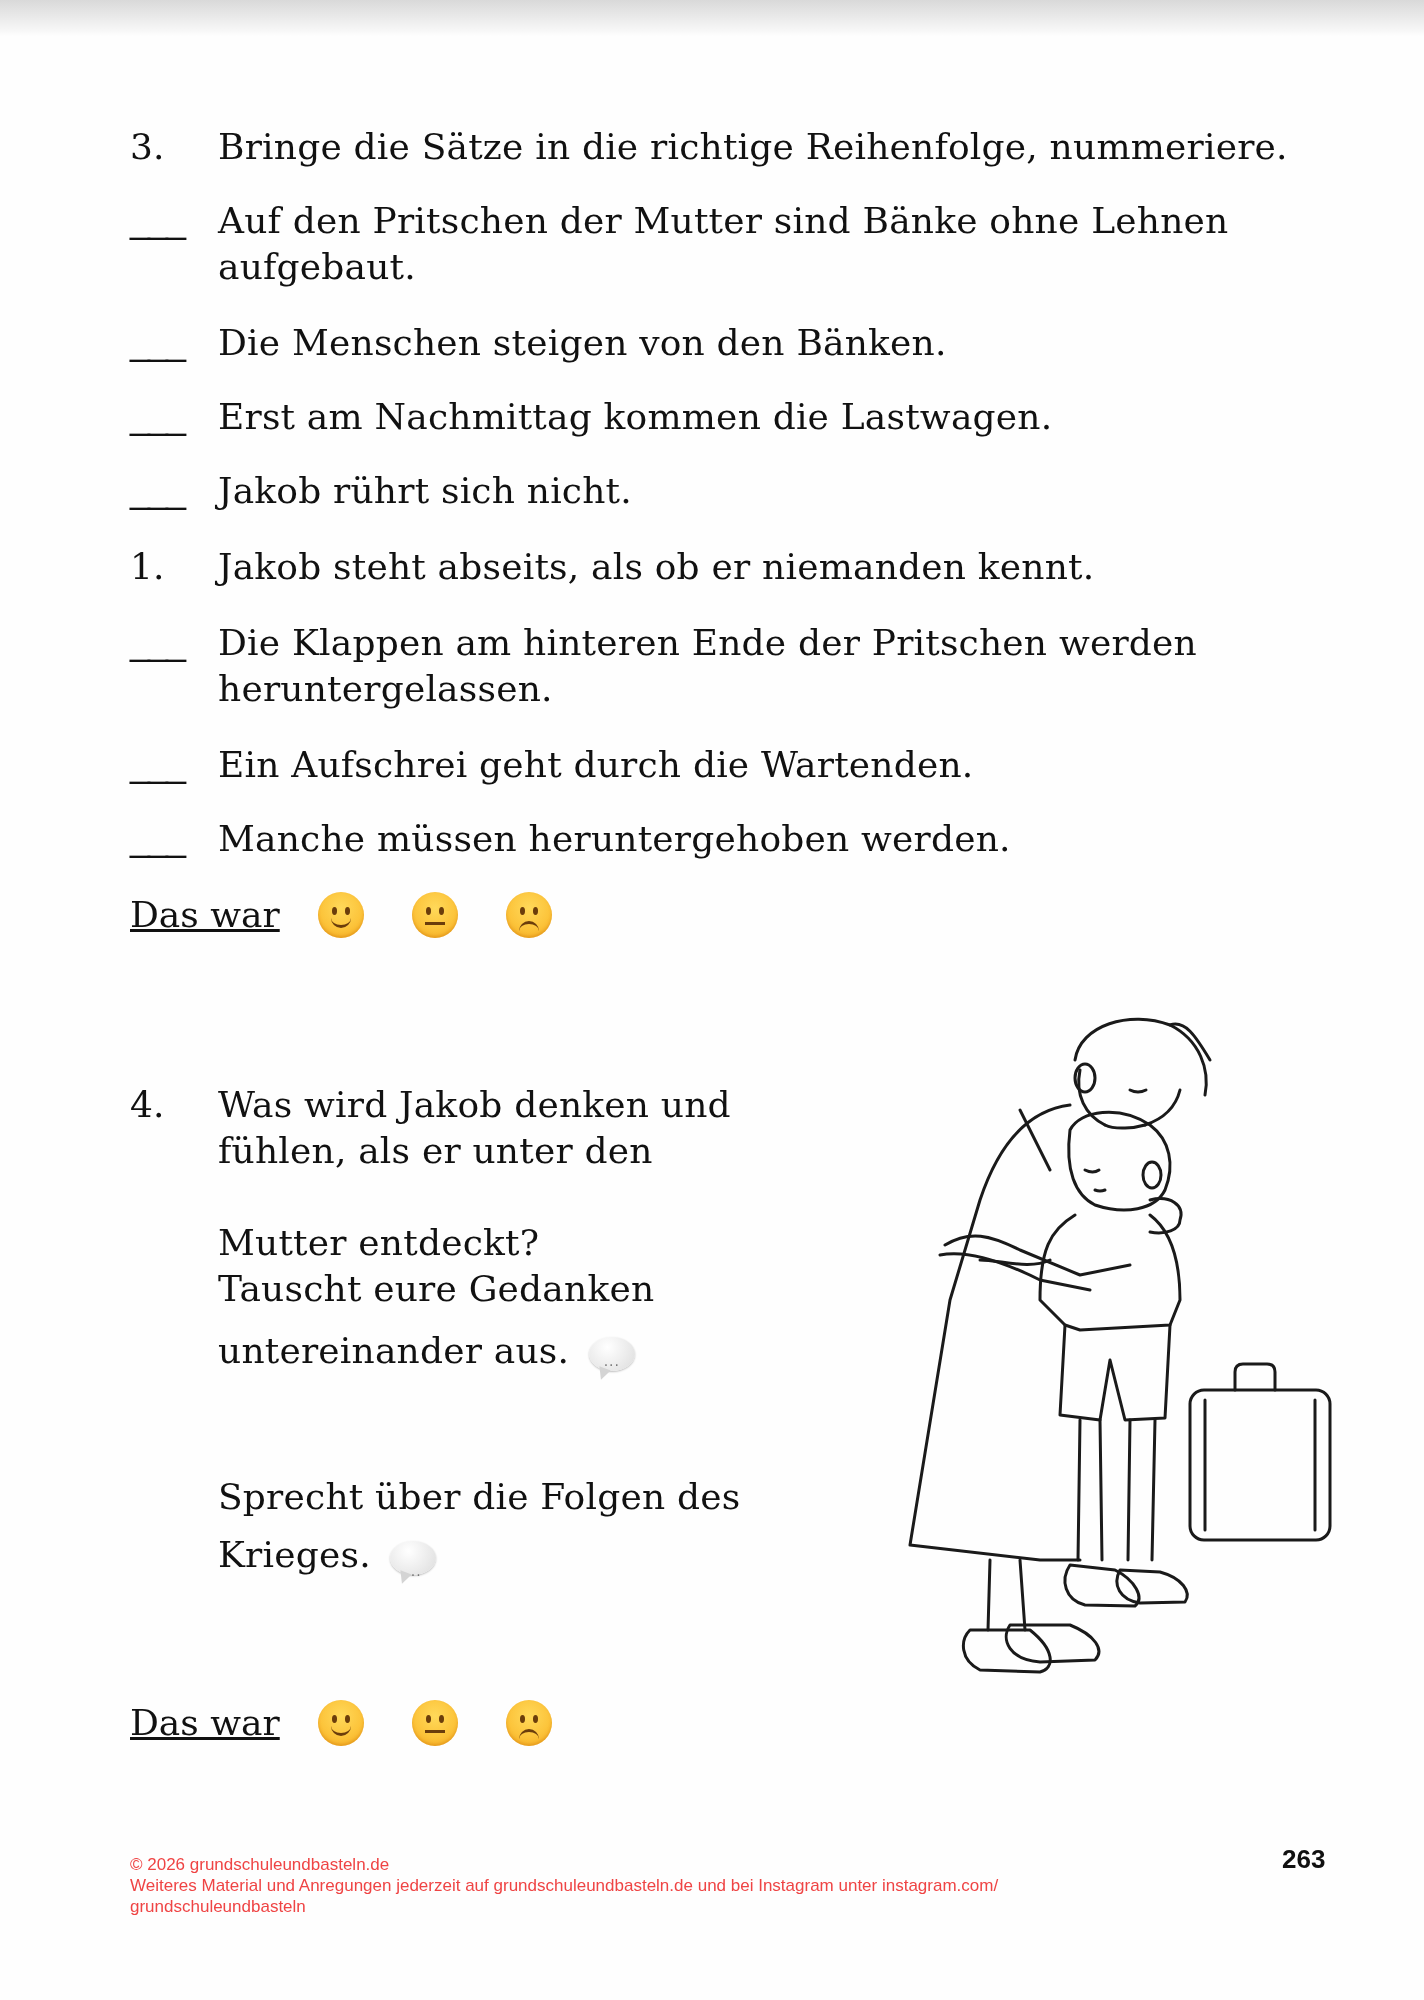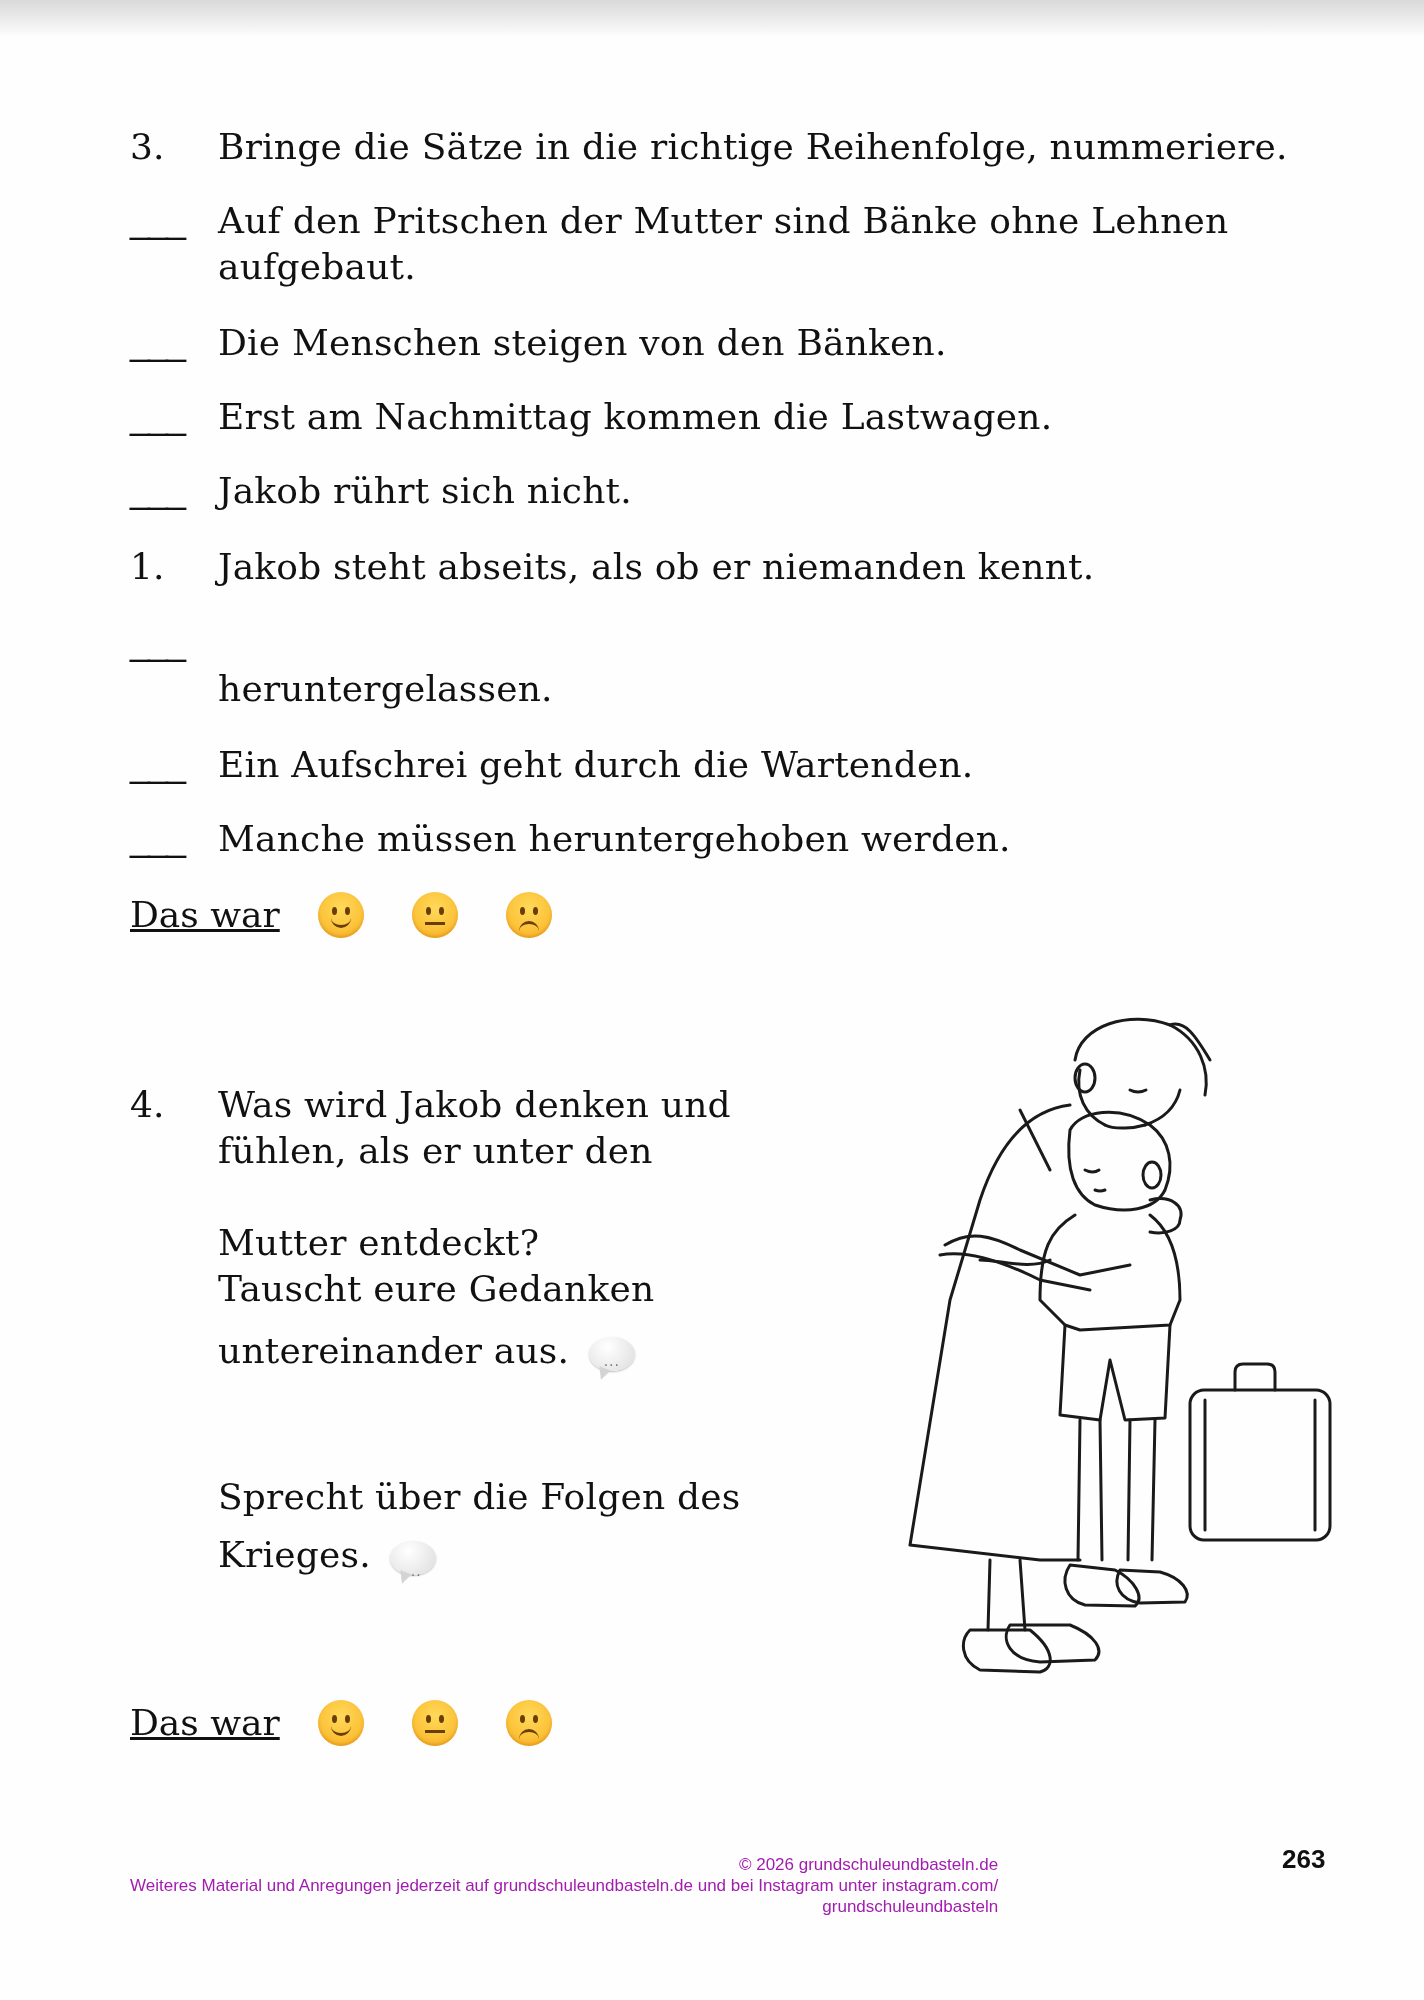--- a/index.html
+++ b/index.html
@@ -44,21 +44,21 @@
   }
   .bubble::after {
     content: ""; position: absolute; left: 8px; bottom: -9px;
     border-left: 6px solid transparent; border-right: 6px solid transparent;
     border-top: 12px solid #d4d4d4; transform: rotate(20deg);
   }
   .bubble .dots { position: absolute; left: 0; right: 0; top: 5px; text-align: center; font-size: 14px; color: #777; font-family: "DejaVu Sans", sans-serif; letter-spacing: 1px; }
   .illus { position: absolute; left: 880px; top: 1000px; width: 460px; height: 780px; }
   .footer {
     position: absolute; left: 130px; top: 1854px;
-    font-family: "Liberation Sans", sans-serif; font-size: 17px; line-height: 21px; color: #a21caf; text-align: right;
+    font-family: "Liberation Sans", sans-serif; font-size: 17px; line-height: 21px; color: #ef4444;
   }
   .page-num {
     position: absolute; left: 1282px; top: 1844px;
     font-family: "Liberation Sans", sans-serif; font-size: 26px; font-weight: bold; color: #111;
   }
 </style>
 </head>
 <body>
 
 <div class="top-shade"></div>
@@ -87,21 +87,21 @@
   <span class="marker blank">___</span>
   <span class="text">Jakob rührt sich nicht.</span>
 </div>
 <div class="row" style="top:544px">
   <span class="marker">1.</span>
   <span class="text">Jakob steht abseits, als ob er niemanden kennt.</span>
 </div>
 <div class="row" style="top:620px">
   <span class="marker blank">___</span>
   <span class="text">
-    <br>
+    <span>Die Klappen am hinteren Ende der Pritschen werden</span><br>
     <span>heruntergelassen.</span>
   </span>
 </div>
 <div class="row" style="top:742px">
   <span class="marker blank">___</span>
   <span class="text">Ein Aufschrei geht durch die Wartenden.</span>
 </div>
 <div class="row" style="top:816px">
   <span class="marker blank">___</span>
   <span class="text">Manche müssen heruntergehoben werden.</span>

